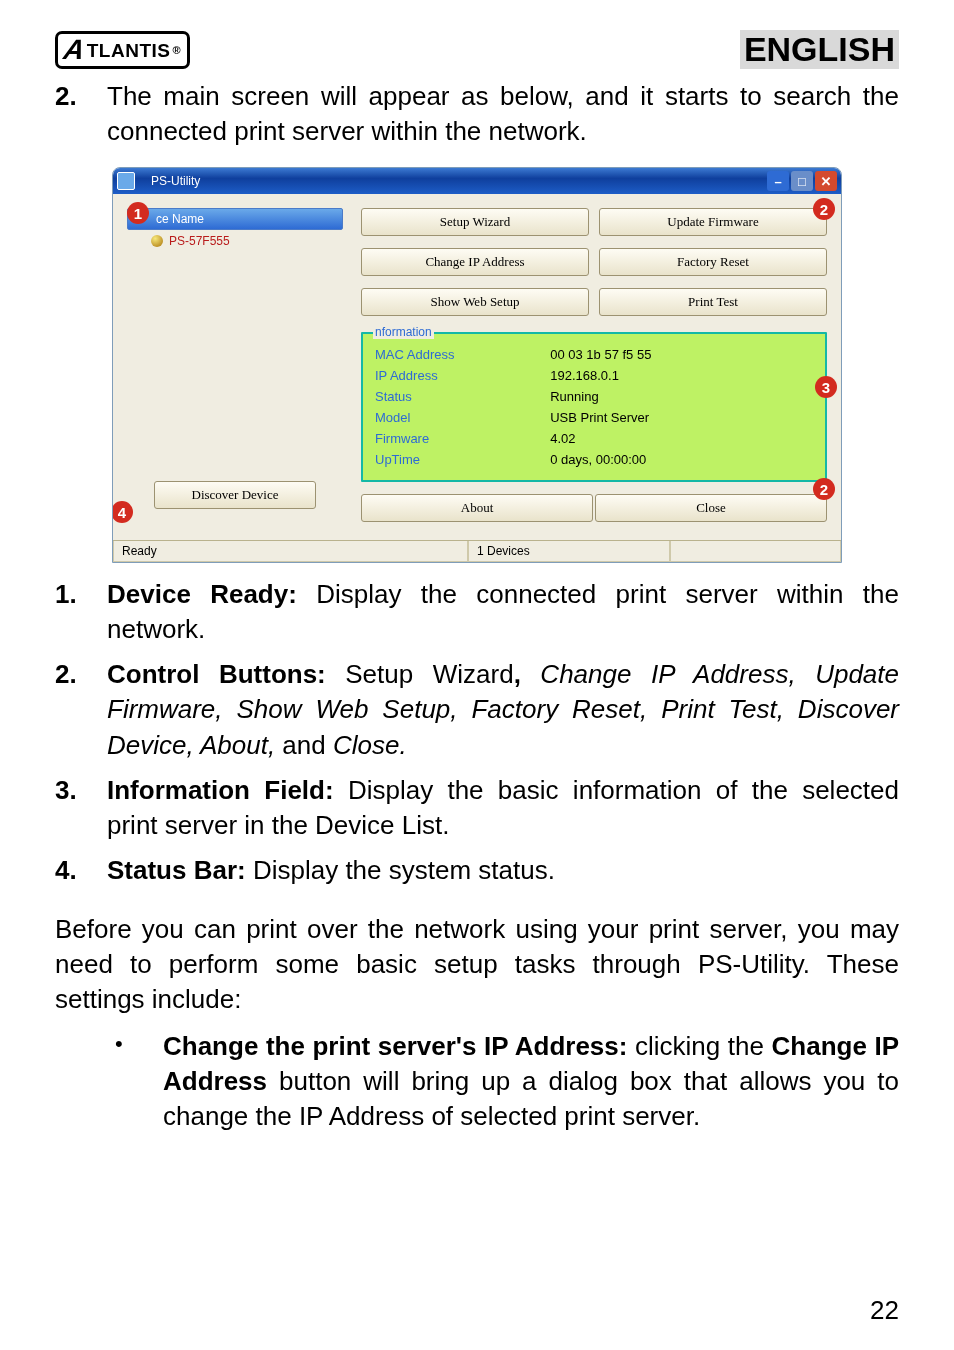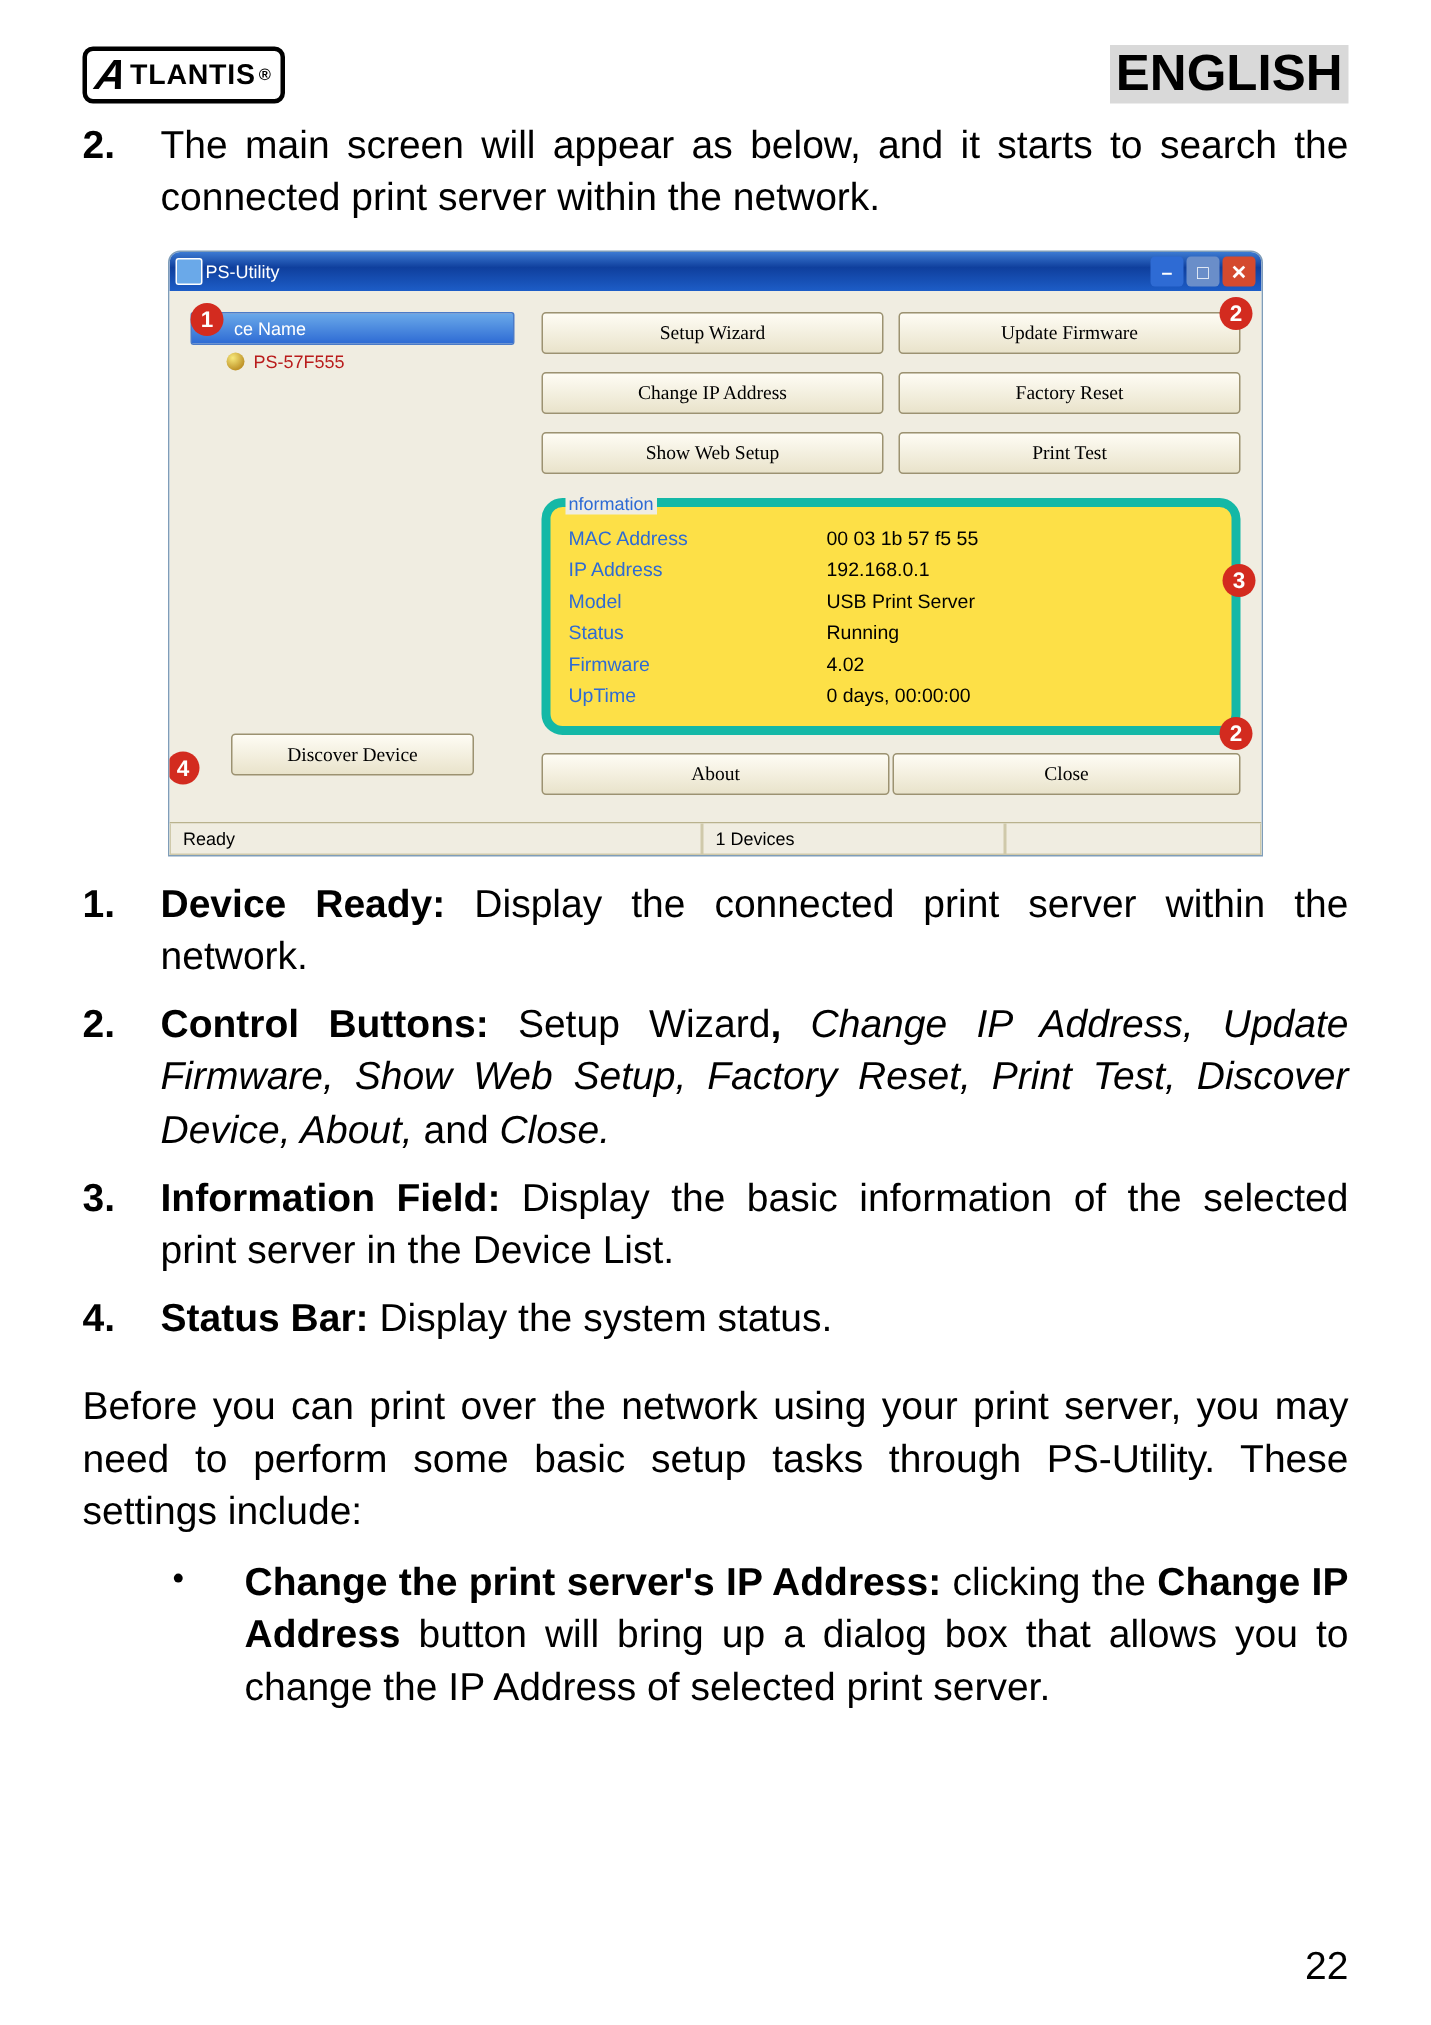--- a/index.html
+++ b/index.html
@@ -27,42 +27,42 @@
   .ul{list-style:none;margin:0;padding:0}
   .ul > li{display:flex;align-items:flex-start;font-size:26px;line-height:1.35;margin:6px 0 6px 60px;text-align:justify}
   .ul-bullet{width:48px;flex:none;font-size:22px}
   .ul-body{flex:1}
 
   .pagenum{position:absolute;bottom:24px;right:55px;font-size:26px}
 
   
   .shot{width:728px;margin:10px auto 14px auto;border:1px solid #7f9db9;border-radius:8px 8px 0 0;overflow:hidden;font-family:Tahoma,Arial,sans-serif;font-size:12px}
   .titlebar{height:26px;background:linear-gradient(#3c7ad2,#0f3f9d 40%,#1d5dc7);display:flex;align-items:center;justify-content:space-between;padding:0 4px;color:#fff}
-  .titlebar .left{display:flex;align-items:center;gap:2px}
+  .titlebar .left{display:flex;align-items:center;gap:16px}
   .titlebar .ico{width:16px;height:16px;background:#6aa9e9;border:1px solid #fff;border-radius:2px}
   .titlebar .right{display:flex;gap:2px}
   .winbtn{width:22px;height:20px;border-radius:3px;display:flex;align-items:center;justify-content:center;font-weight:700;font-size:13px;color:#fff}
   .winbtn.min{background:#2e6bd4}
   .winbtn.max{background:#6a8ec9}
   .winbtn.close{background:#d44a2e}
 
   .client{display:flex;background:#f0ede1;position:relative}
   .leftpane{width:240px;box-sizing:border-box;padding:14px 10px 14px 14px;display:flex;flex-direction:column;justify-content:space-between;min-height:345px}
   .treehead{background:linear-gradient(#6aa9e9,#2e6bd4);color:#fff;font-size:12px;padding:3px 10px 3px 28px;border:1px solid #4b7bc8;border-radius:2px;position:relative}
   .treeitem{padding:4px 0 4px 24px;display:flex;align-items:center;gap:6px;color:#b91c1c}
   .treeitem .dot{width:12px;height:12px;border-radius:50%;background:radial-gradient(circle at 35% 30%,#f7e87a,#c0952a 70%)}
   .discover{align-self:center;margin:10px 0 17px 0}
 
   .rightpane{flex:1;padding:14px 14px 14px 8px;display:flex;flex-direction:column;gap:12px}
   .btnrow{display:flex;gap:10px}
   .btn{flex:1;background:linear-gradient(#fefcf4,#e9e3cb);border:1px solid #9c9271;border-radius:3px;color:#000;font-family:"Comic Sans MS","Segoe Script",cursive;font-size:13px;padding:5px 0;text-align:center;cursor:pointer}
   .btn.half{flex:1}
   .discover .btn{width:160px}
 
-  .infobox{border:6px solid #14b8a6;border-radius:14px;padding:10px 12px 10px 12px;background:#fde047;margin-top:4px;position:relative}
+  .infobox{border:2px solid #14b8a6;border-radius:1px;padding:10px 12px 10px 12px;background:#bef264;margin-top:4px;position:relative}
   .infobox .legend{position:absolute;left:10px;top:-9px;background:#f0ede1;font-size:12px;color:#2e6bd4;padding:0 2px}
   .infotable{width:100%;border-collapse:collapse;font-size:13px;color:#000}
   .infotable td{padding:3px 0}
   .infotable td:first-child{color:#2e6bd4;width:40%}
   .bottomrow{display:flex;gap:2px;padding:0 0 4px 0}
   .bottomrow .btn{flex:1}
 
   .statusbar{display:flex;border-top:1px solid #b9b28d;background:#f0ede1}
   .statusbar .cell{border:1px solid #cfc9aa;border-top:none;font-size:12px;padding:3px 8px;background:#f0ede1}
   .statusbar .cell:first-child{flex:1.1}
@@ -150,26 +150,26 @@
             <tbody>
                 <tr>
                   <td>MAC Address</td>
                   <td>00 03 1b 57 f5 55</td>
                 </tr>
             <tr>
                   <td>IP Address</td>
                   <td>192.168.0.1</td>
                 </tr>
             <tr>
+                  <td>Status</td>
+                  <td>Running</td>
+                </tr>
+            <tr>
                   <td>Model</td>
                   <td>USB Print Server</td>
-                </tr>
-            <tr>
-                  <td>Status</td>
-                  <td>Running</td>
                 </tr>
             <tr>
                   <td>Firmware</td>
                   <td>4.02</td>
                 </tr>
             <tr>
                   <td>UpTime</td>
                   <td>0 days, 00:00:00</td>
                 </tr>
           </tbody>

